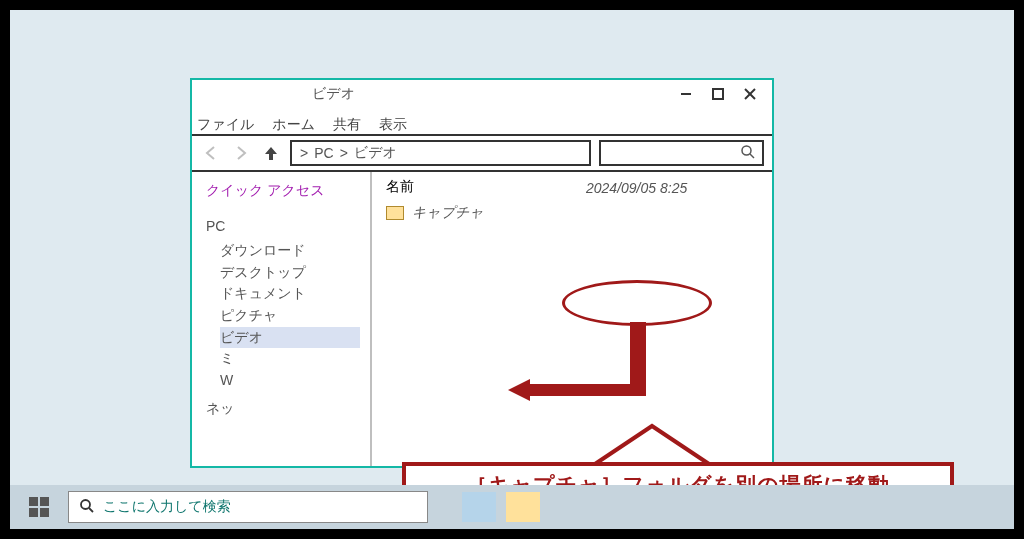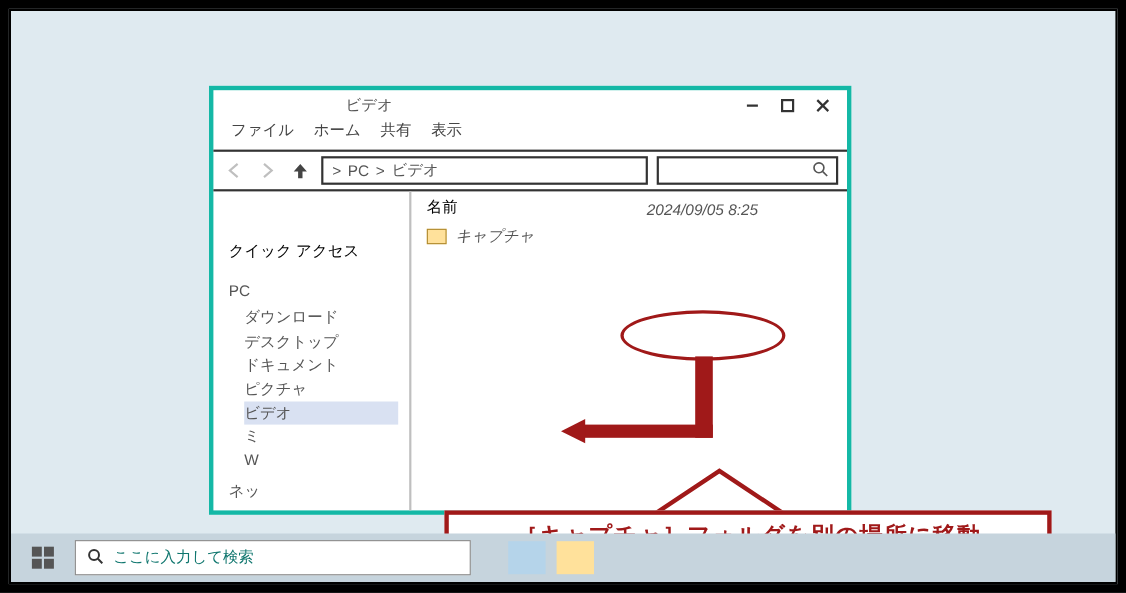--- a/index.html
+++ b/index.html
@@ -18,46 +18,46 @@
     position: absolute; left:8px; top:8px; right:8px; bottom:8px;
     border: 2px solid #000;
     background: #dfeaf0;
   }
   
   .window {
     position: absolute;
     left: 180px; top: 68px;
     width: 584px; height: 390px;
     background: #fff;
-    border: 4px solid #14b8a6;
+    border: 2px solid #14b8a6;
   }
   .titlebar {
     height: 28px;
     display: flex; align-items: center;
     padding: 0 6px 0 120px;
   }
   .titlebar .title { flex: 0 0 auto; color:#555;}
   .titlebar .spacer { flex:1;}
   .winbtn { width: 32px; height:22px; display:flex; align-items:center; justify-content:center; color:#333;}
   .winbtn svg { display:block;}
   .menubar {
-    height: 26px; display:flex; align-items:flex-start; gap: 18px;
-    padding: 0 16px; font-size:14px; color:#444;
+    height: 26px; display:flex; align-items:flex-end; gap: 18px;
+    padding: 0 5px; font-size:14px; color:#444;
   }
   .toolbar {
     height: 38px; border-top:2px solid #333; border-bottom:2px solid #333;
     display:flex; align-items:center; padding: 0 8px; gap:8px;
   }
   .navbtn { color:#bfbfbf; display:flex; align-items:center; justify-content:center; width:22px; height:22px;}
   .navbtn.up { color:#444;}
   .pathbox { flex:1; height:26px; border:2px solid #333; display:flex; align-items:center; padding:0 8px; color:#555; gap:6px;}
   .searchbox { width:165px; height:26px; border:2px solid #333; display:flex; align-items:center; justify-content:flex-end; padding:0 6px;}
   .body { display:flex; height: calc(100% - 28px - 26px - 38px);}
   .sidebar { width:178px; padding:10px 10px 10px 14px; }
-  .sidebar .qa { margin-bottom:18px; color:#000000;margin-top:36px;}
+  .sidebar .qa { margin-bottom:18px; color:#a21caf;}
   .sidebar .pc-label { margin-bottom:6px;}
   .sidebar .sub { padding-left:14px; line-height:1.55;}
   .sidebar .sub div { white-space:nowrap;}
   .sidebar .sub .sel { background:#d9e1f2;}
   .net { margin-top:8px;}
   .divider { width:2px; background:#bfbfbf;}
   .main { flex:1; padding:6px 14px;}
   .cols { display:flex;}
   .col { flex:1;}
   .colhead { color:#000000; margin-bottom:6px; font-size:14px;}

